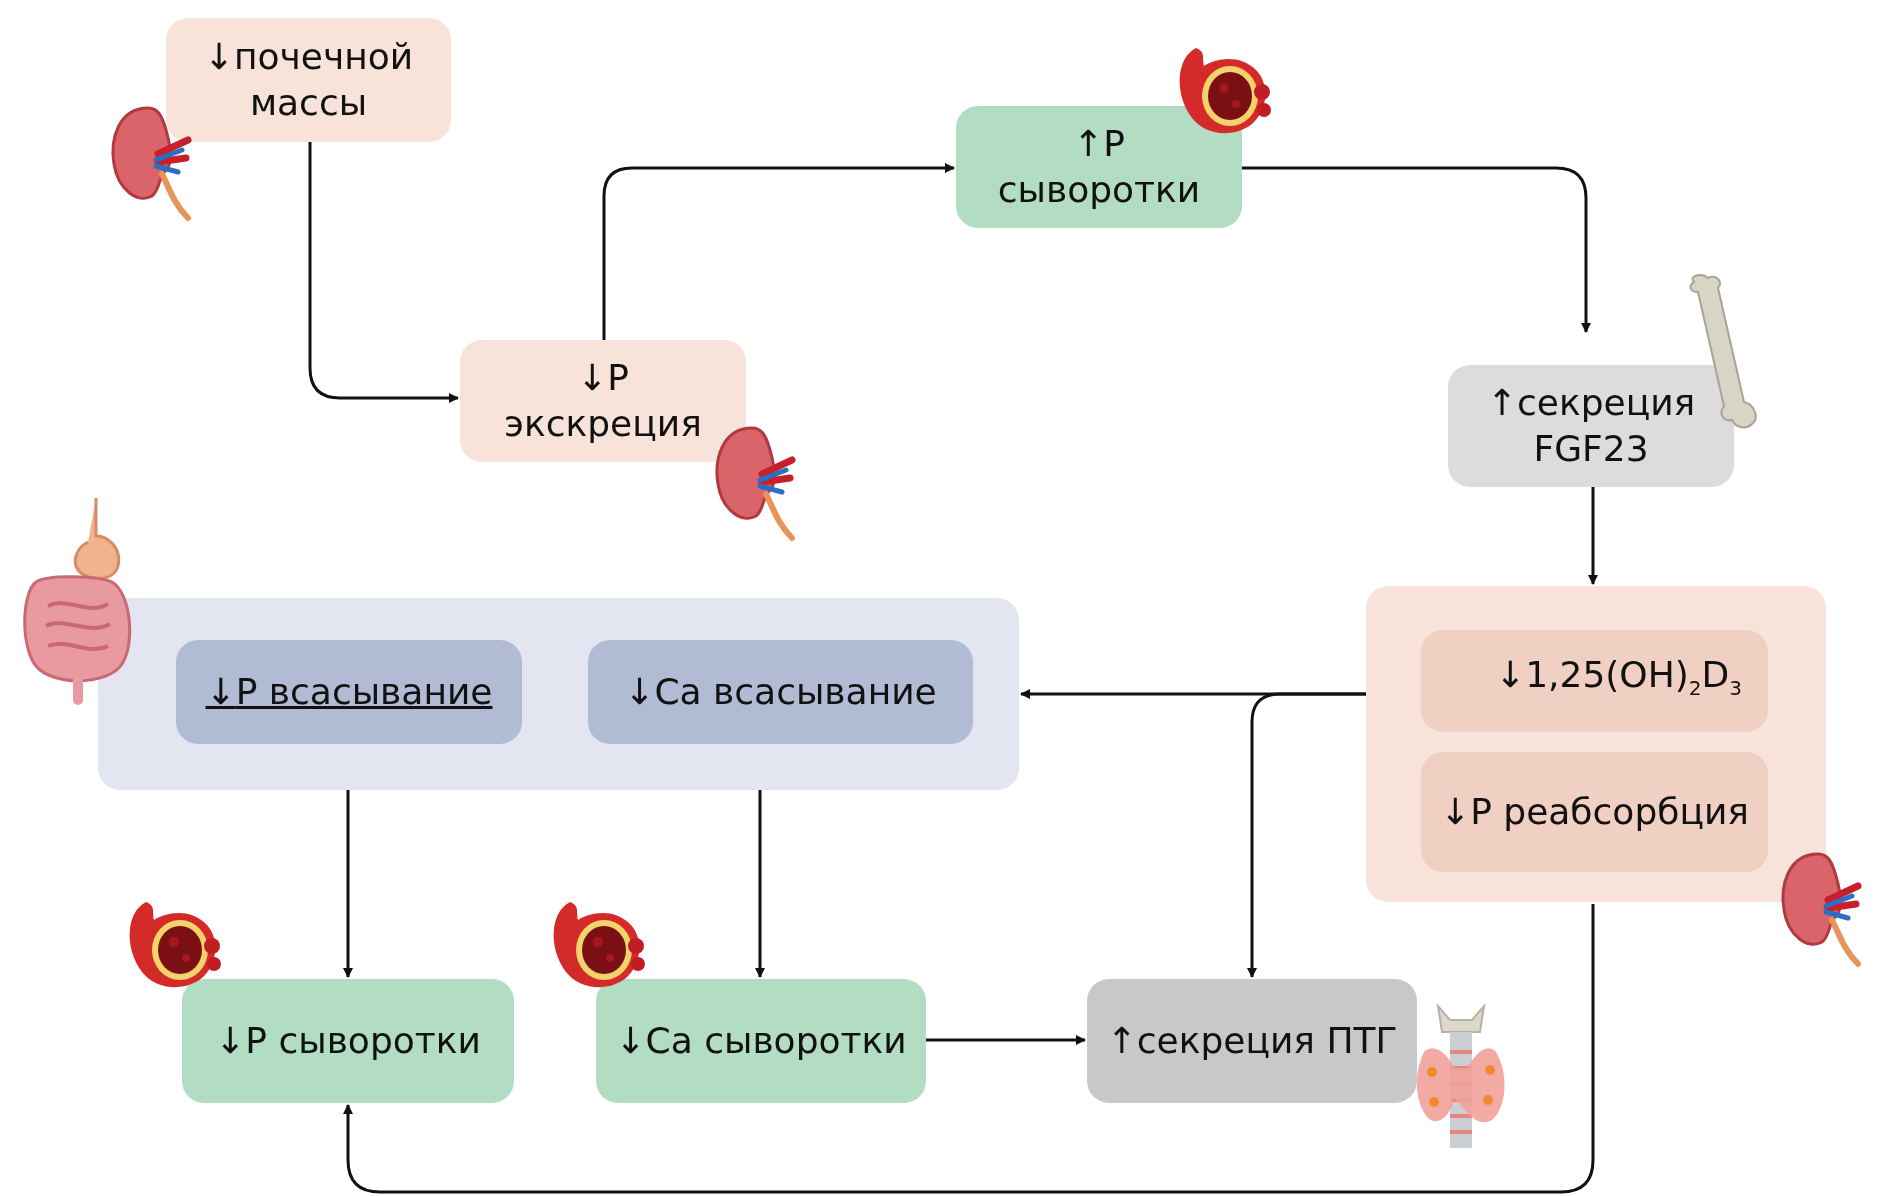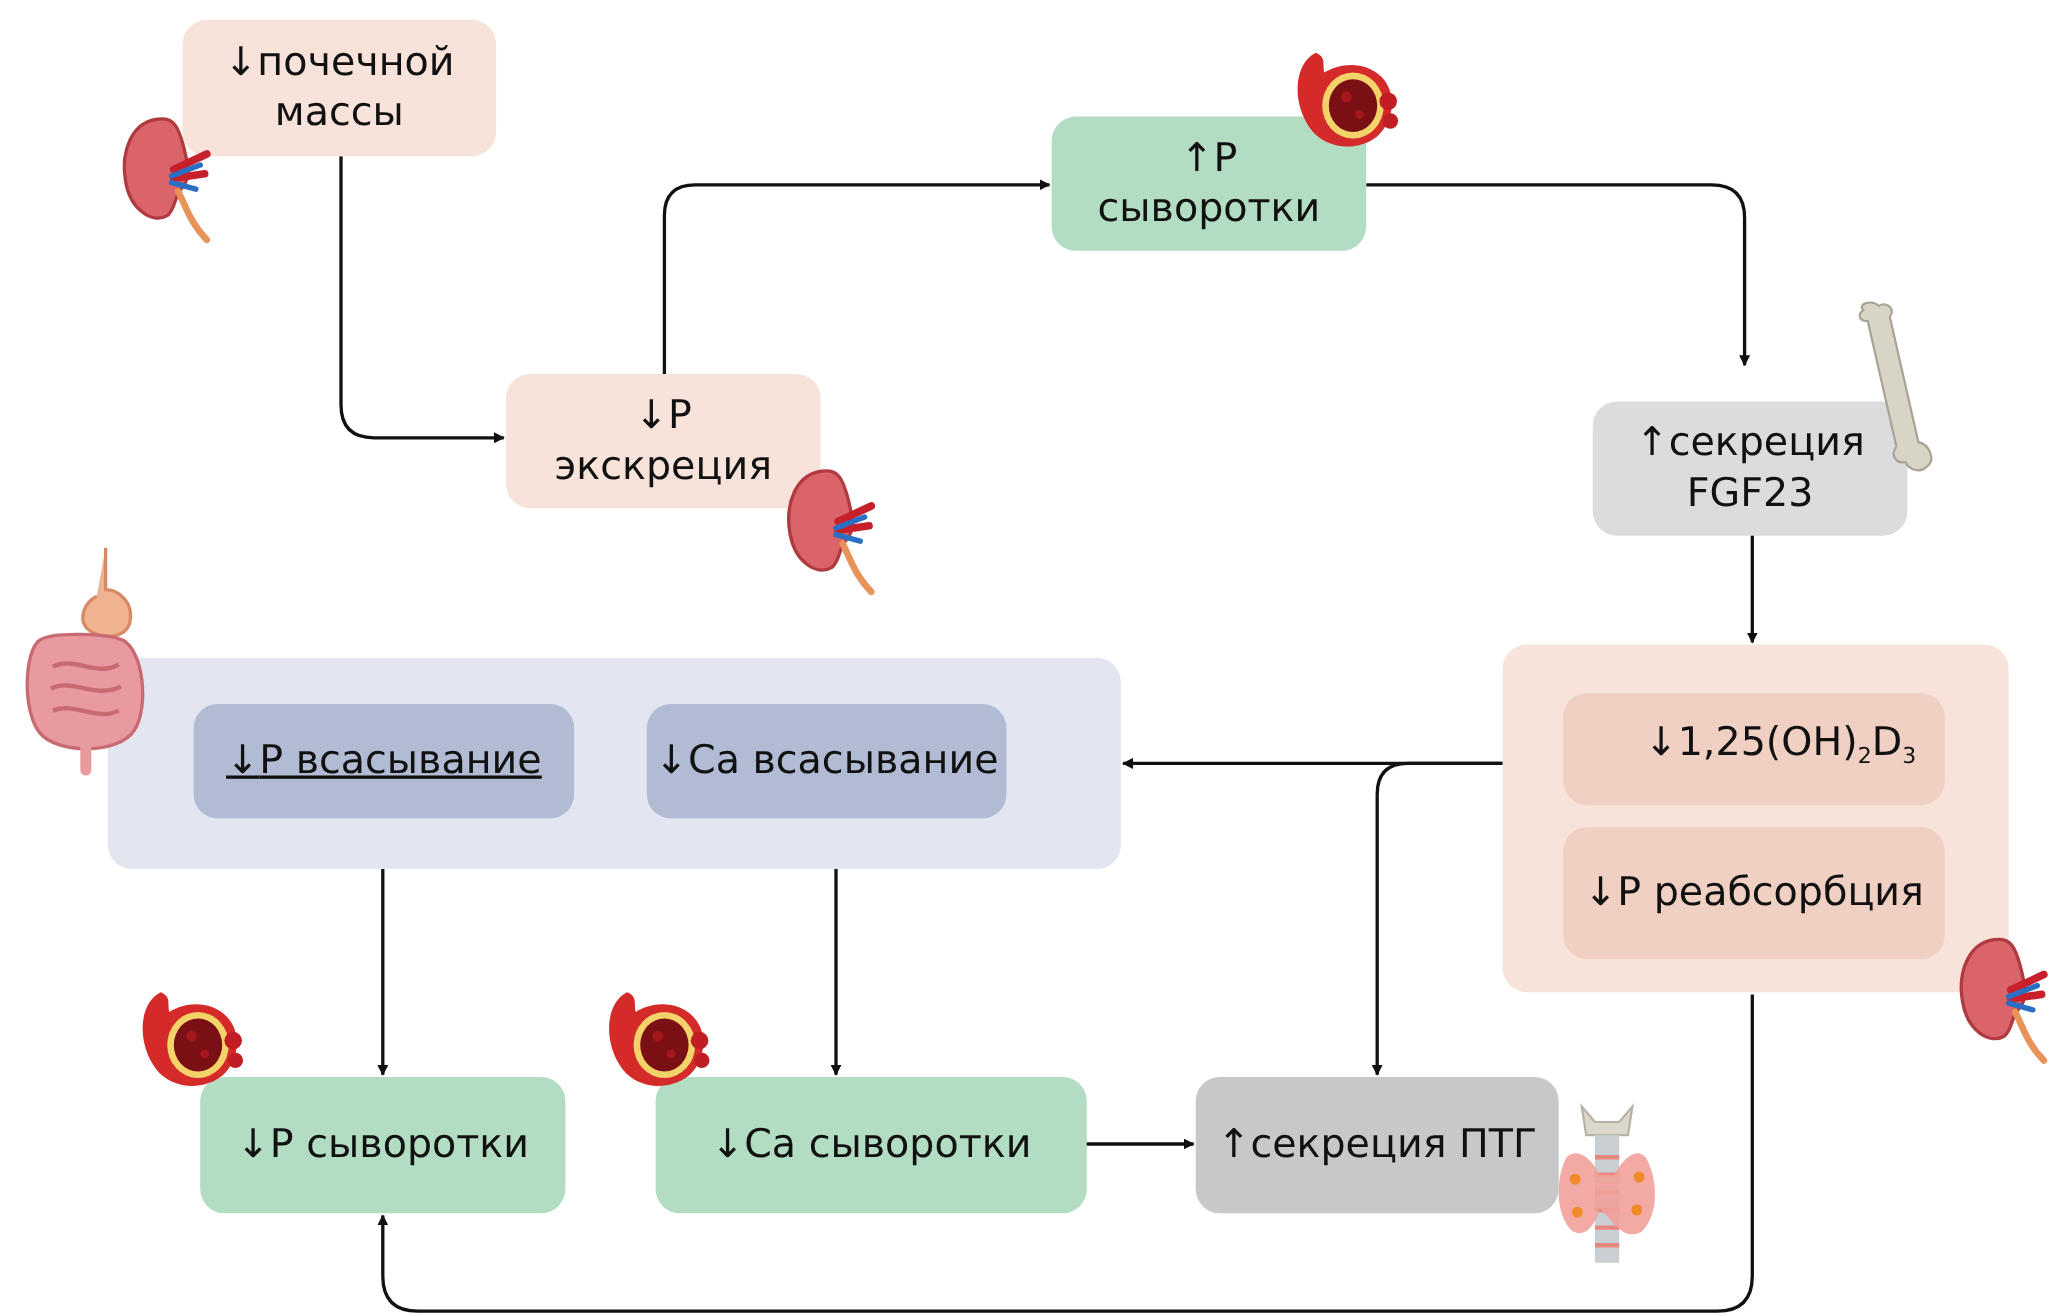--- a/index.html
+++ b/index.html
@@ -65,28 +65,28 @@
   <span><span>↓</span><span>1,25(OH)</span><sub>2</sub><span>D</span><sub>3</sub></span>
 </div>
 <div class="box peach2" style="left:1421px;top:752px;width:347px;height:120px;">
   <span><span>↓</span><span>P реабсорбция</span></span>
 </div>
 
 <div class="box lav" style="left:98px;top:598px;width:921px;height:192px;"></div>
 <div class="box lav2" style="left:176px;top:640px;width:346px;height:104px;text-decoration:underline;">
   <span><span>↓</span><span>P всасывание</span></span>
 </div>
-<div class="box lav2" style="left:588px;top:640px;width:327px;height:104px;">
+<div class="box lav2" style="left:588px;top:640px;width:385px;height:104px;">
   <span><span>↓</span><span>Ca всасывание</span></span>
 </div>
 
 <div class="box green" style="left:182px;top:979px;width:332px;height:124px;align-items:center;">
   <span><span>↓</span><span>P сыворотки</span></span>
 </div>
-<div class="box green" style="left:596px;top:979px;width:392px;height:124px;">
+<div class="box green" style="left:596px;top:979px;width:330px;height:124px;">
   <span><span>↓</span><span>Ca сыворотки</span></span>
 </div>
 <div class="box grey2" style="left:1087px;top:979px;width:330px;height:124px;justify-content:center;">
   <span><span>↑</span><span>секреция ПТГ</span></span>
 </div>
 
 <svg class="icon" style="left:108px;top:100px" width="96" height="122" viewBox="0 0 96 122">
   <path d="M40,8 C10,8 2,40 6,64 C10,90 30,104 44,96 C52,90 50,78 58,70 C66,62 62,44 58,30 C54,16 50,8 40,8Z" fill="#d9646a" stroke="#b03a40" stroke-width="3"></path>
   <path d="M50,54 L80,40 M50,62 L78,58" stroke="#c8202a" stroke-width="7" stroke-linecap="round"></path>
   <path d="M48,60 L74,50 M48,66 L70,72" stroke="#2a6fc4" stroke-width="5" stroke-linecap="round"></path>

